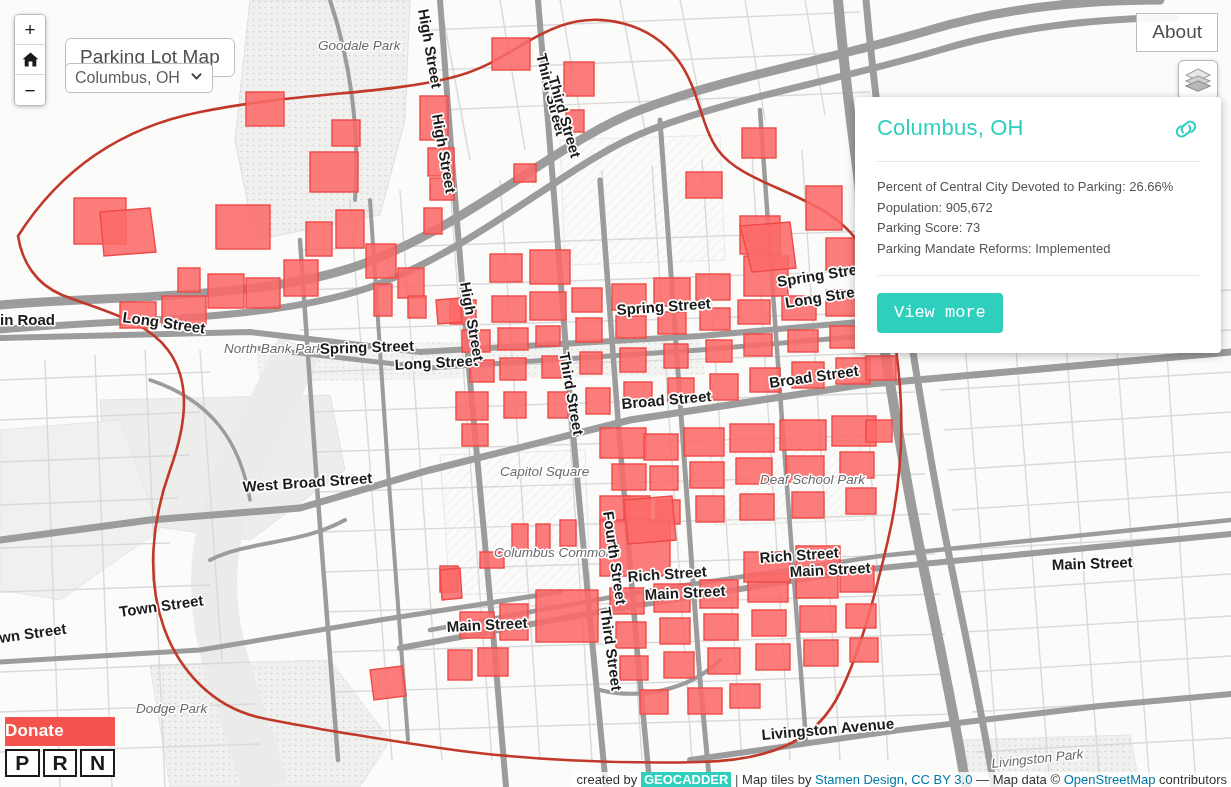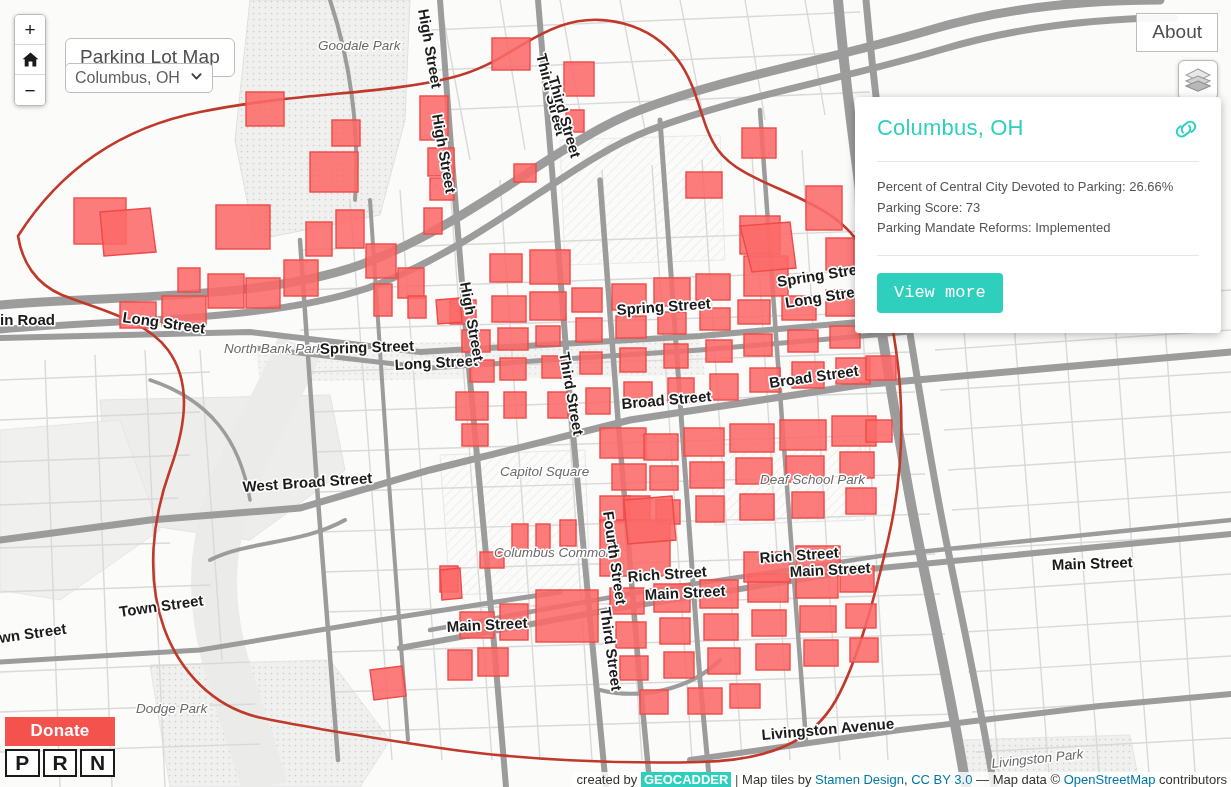--- a/index.html
+++ b/index.html
@@ -200,21 +200,21 @@
     left: 5px; bottom: 10px;
     width: 110px;
     z-index: 45;
     cursor: pointer;
   }
   .donate-bar {
     background: #f4524d;
     color: #ffffff;
     font-size: 17px;
     font-weight: bold;
-    text-align: center;
+    text-align: left;
     padding: 4px 0 5px;
     letter-spacing: 0.2px;
   }
   .prn-letters {
     display: flex;
     gap: 3px;
     margin-top: 3px;
   }
   .prn-letters span {
     flex: 1;
@@ -573,20 +573,21 @@
       <span class="link-icon">
         <svg width="26" height="24" viewBox="0 0 26 24">
           <path d="M10 15.6 C8 13.6 8.3 10.4 10.6 8.6 L14.2 5.8 C16.4 4.1 19.5 4.5 21.2 6.6 C22.9 8.7 22.5 11.8 20.3 13.5 L18.4 15" fill="none" stroke="#2fcfbe" stroke-width="2" stroke-linecap="round"></path>
           <path d="M16 8.6 C18 10.6 17.7 13.8 15.4 15.6 L11.8 18.4 C9.6 20.1 6.5 19.7 4.8 17.6 C3.1 15.5 3.5 12.4 5.7 10.7 L7.6 9.2" fill="none" stroke="#2fcfbe" stroke-width="2" stroke-linecap="round"></path>
         </svg>
       </span>
     </div>
     <hr class="info-rule">
     <ul class="info-stats" id="info-stats">
         <li>Percent of Central City Devoted to Parking: 26.66%</li>
+        <li>Population: 905,672</li>
         <li>Parking Score: 73</li>
         <li>Parking Mandate Reforms: Implemented</li>
       </ul>
     <hr class="info-rule">
     <button class="view-more-btn">View more</button>
   </div>
 
   <div class="prn-badge">
     <div class="donate-bar">Donate</div>
     <div class="prn-letters" id="prn-letters">

